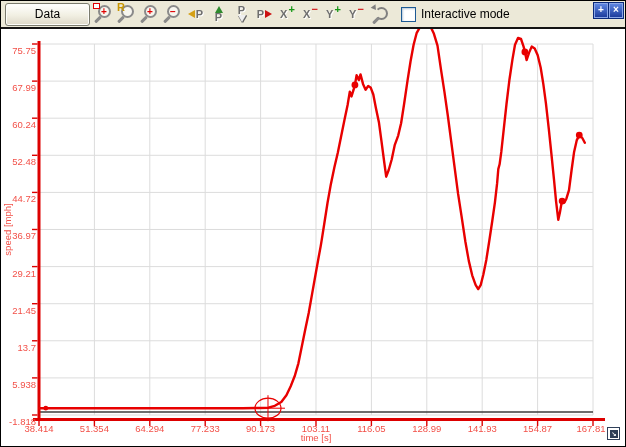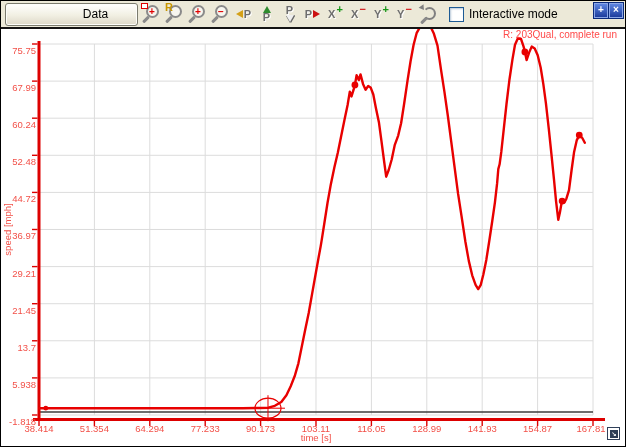--- a/index.html
+++ b/index.html
@@ -1,19 +1,19 @@
 <!DOCTYPE html>
 <html><head>
 <meta charset="utf-8">
 <style>
   html,body{margin:0;padding:0;background:#9a9a9a;font-family:"Liberation Sans",sans-serif;}
   .window{position:relative;width:626px;height:447px;background:#fff;border:1px solid #000;box-sizing:border-box;overflow:hidden;}
   
   .toolbar{position:relative;height:26px;background:#ece9d8;border-bottom:2px solid #141414;display:flex;align-items:center;padding:0 2px;box-sizing:content-box;}
-  .tb-btn{height:21px;min-width:83px;margin:0 2px;border:1px solid #7b7b6e;border-radius:3px;background:linear-gradient(#ffffff,#f1efe2 55%,#ddd8c8);font:12px "Liberation Sans",sans-serif;color:#000;display:flex;align-items:center;justify-content:center;box-shadow:inset 0 0 0 1px #fdfdfa;padding-left:48px;}
+  .tb-btn{height:21px;min-width:83px;margin:0 2px;border:1px solid #7b7b6e;border-radius:3px;background:linear-gradient(#ffffff,#f1efe2 55%,#ddd8c8);font:12px "Liberation Sans",sans-serif;color:#000;display:flex;align-items:center;justify-content:center;box-shadow:inset 0 0 0 1px #fdfdfa;}
   .tbi{position:relative;width:22px;height:22px;margin:0 0.5px;display:inline-block;cursor:pointer;}
   .glass{position:absolute;left:5px;top:2px;width:9px;height:9px;border:2px solid #8a8a8a;border-radius:50%;background:rgba(255,255,255,.6);}
   .handle{position:absolute;left:1px;top:15px;width:8px;height:3px;background:#8a8a8a;border-radius:1px;transform:rotate(-45deg);}
   .sign{position:absolute;left:5px;top:2px;width:13px;height:13px;display:flex;align-items:center;justify-content:center;font:bold 10px "Liberation Sans",sans-serif;color:#e00000;}
   .sign.reset{left:-1px;top:-3px;color:#c89600;font-size:11px;}
   .corner{position:absolute;left:0;top:0;width:5px;height:4px;border:1px solid #e00000;background:#fff;}
   .pl{font:bold 11px "Liberation Sans",sans-serif;color:#6e6e6e;text-shadow:1px 1px 0 #ffffff;line-height:9px;}
   .tri{width:0;height:0;display:inline-block;}
   .tri.left{border:4px solid transparent;border-left:0;border-right:7px solid #d4a017;}
   .tri.right{border:4px solid transparent;border-right:0;border-left:7px solid #cc1111;}
@@ -213,19 +213,18 @@
         <circle cx="353.9096417199913" cy="55.89379641089108" r="3.4" fill="#e80000"></circle>
         <circle cx="523.882438406133" cy="22.891785272277254" r="3.4" fill="#e80000"></circle>
         <circle cx="561.130885035086" cy="172.1182704207921" r="3.4" fill="#e80000"></circle>
         <circle cx="578.2566076231103" cy="106.11424814356435" r="3.4" fill="#e80000"></circle>
         <g>
           <ellipse cx="266.99659958576774" cy="379.21784756600664" rx="13" ry="10" fill="none" stroke="#e80000" stroke-width="1.2"></ellipse>
           <line x1="249.99659958576774" y1="379.21784756600664" x2="283.99659958576774" y2="379.21784756600664" stroke="#e80000" stroke-width="1"></line>
           <line x1="266.99659958576774" y1="366.21784756600664" x2="266.99659958576774" y2="392.21784756600664" stroke="#e80000" stroke-width="1"></line>
         </g>
       </svg>
-    <div class="annotation" style="color: rgb(255, 74, 74);">R: 203Qual, complete run</div>
     <div class="grip">
       <div class="grip-inner">↘</div>
     </div>
   </div>
 
 </div>
 
 </body></html>

